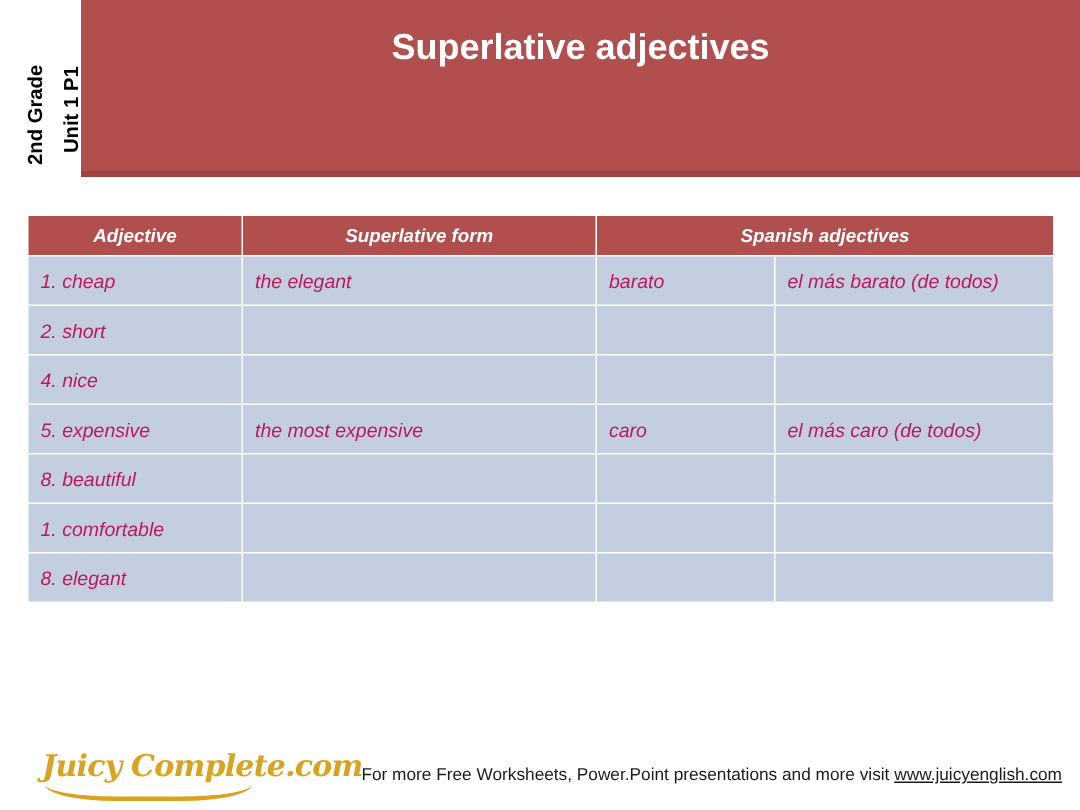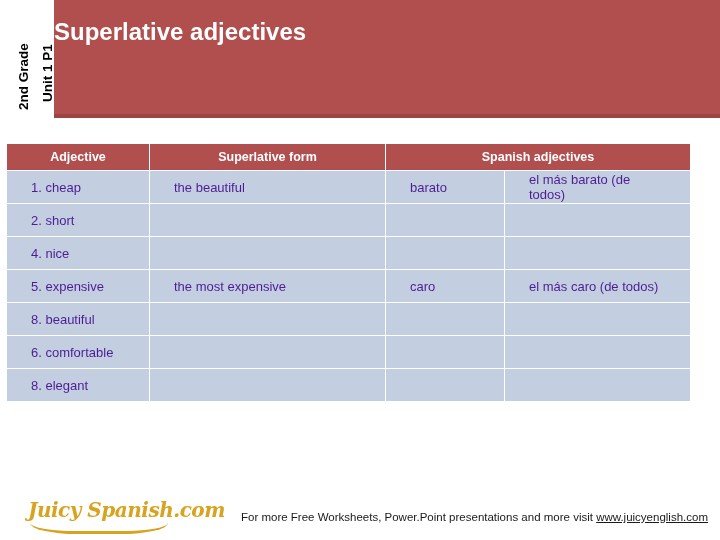--- a/index.html
+++ b/index.html
@@ -62,62 +62,63 @@
   }
   .vert-unit {
     left: 40px;
     top: 102px;
   }
   .header-title {
     position: absolute;
     left: 54px;
     top: 18px;
     width: 666px;
-    text-align: left;
+    text-align: center;
     font-size: 24px;
     font-weight: bold;
     color: #ffffff;
   }
   .instruction {
     position: absolute;
     left: 68px;
     top: 60px;
     font-size: 14.5px;
     color: #ffffff;
   }
 
   
   .table-wrap {
     position: absolute;
-    left: 6px;
+    left: 18px;
     top: 143px;
     width: 684px;
+    font-style: italic;
   }
   table.worksheet {
     border-collapse: separate;
     border-spacing: 1px;
     width: 684px;
     table-layout: fixed;
   }
   table.worksheet th {
     background: #b14f4f;
     color: #ffffff;
     font-size: 12.5px;
     font-weight: bold;
     height: 26px;
     padding: 0;
     text-align: center;
     vertical-align: middle;
   }
   table.worksheet td {
     background: #c3cfe0;
-    color: #4c1d95;
+    color: #be185d;
     font-size: 13px;
     height: 32px;
-    padding: 0 24px;
+    padding: 0 8px;
     vertical-align: middle;
     text-align: left;
     margin-left: 25px;
   }
   .col-adj { width: 142px; }
   .col-sup { width: 235px; }
   .col-spa-a { width: 118px; }
   .col-spa-b { width: 185px; }
 
   
@@ -195,21 +196,21 @@
     <thead>
       <tr>
         <th>Adjective</th>
         <th>Superlative form</th>
         <th colspan="2">Spanish adjectives</th>
       </tr>
     </thead>
     <tbody>
       <tr>
         <td>1. cheap</td>
-        <td>the beautiful</td>
+        <td>the elegant</td>
         <td>barato</td>
         <td>el más barato (de todos)</td>
       </tr>
       <tr>
         <td>2. short</td>
         <td></td>
         <td></td>
         <td></td>
       </tr>
       <tr>
@@ -224,36 +225,36 @@
         <td>caro</td>
         <td>el más caro (de todos)</td>
       </tr>
       <tr>
         <td>8. beautiful</td>
         <td></td>
         <td></td>
         <td></td>
       </tr>
       <tr>
-        <td>6. comfortable</td>
+        <td>1. comfortable</td>
         <td></td>
         <td></td>
         <td></td>
       </tr>
       <tr>
         <td>8. elegant</td>
         <td></td>
         <td></td>
         <td></td>
       </tr>
     </tbody>
   </table>
 </div>
 
 <div class="footer">
   <div class="logo">
-    <div class="logo-text">Juicy Spanish.com</div>
+    <div class="logo-text">Juicy Complete.com</div>
     <div class="logo-swoosh"></div>
   </div>
   <div class="footer-note">
     <span>For more Free Worksheets, Power.Point presentations and more visit </span><a class="footer-link" href="#">www.juicyenglish.com</a>
   </div>
 </div>
 
 </body></html>

